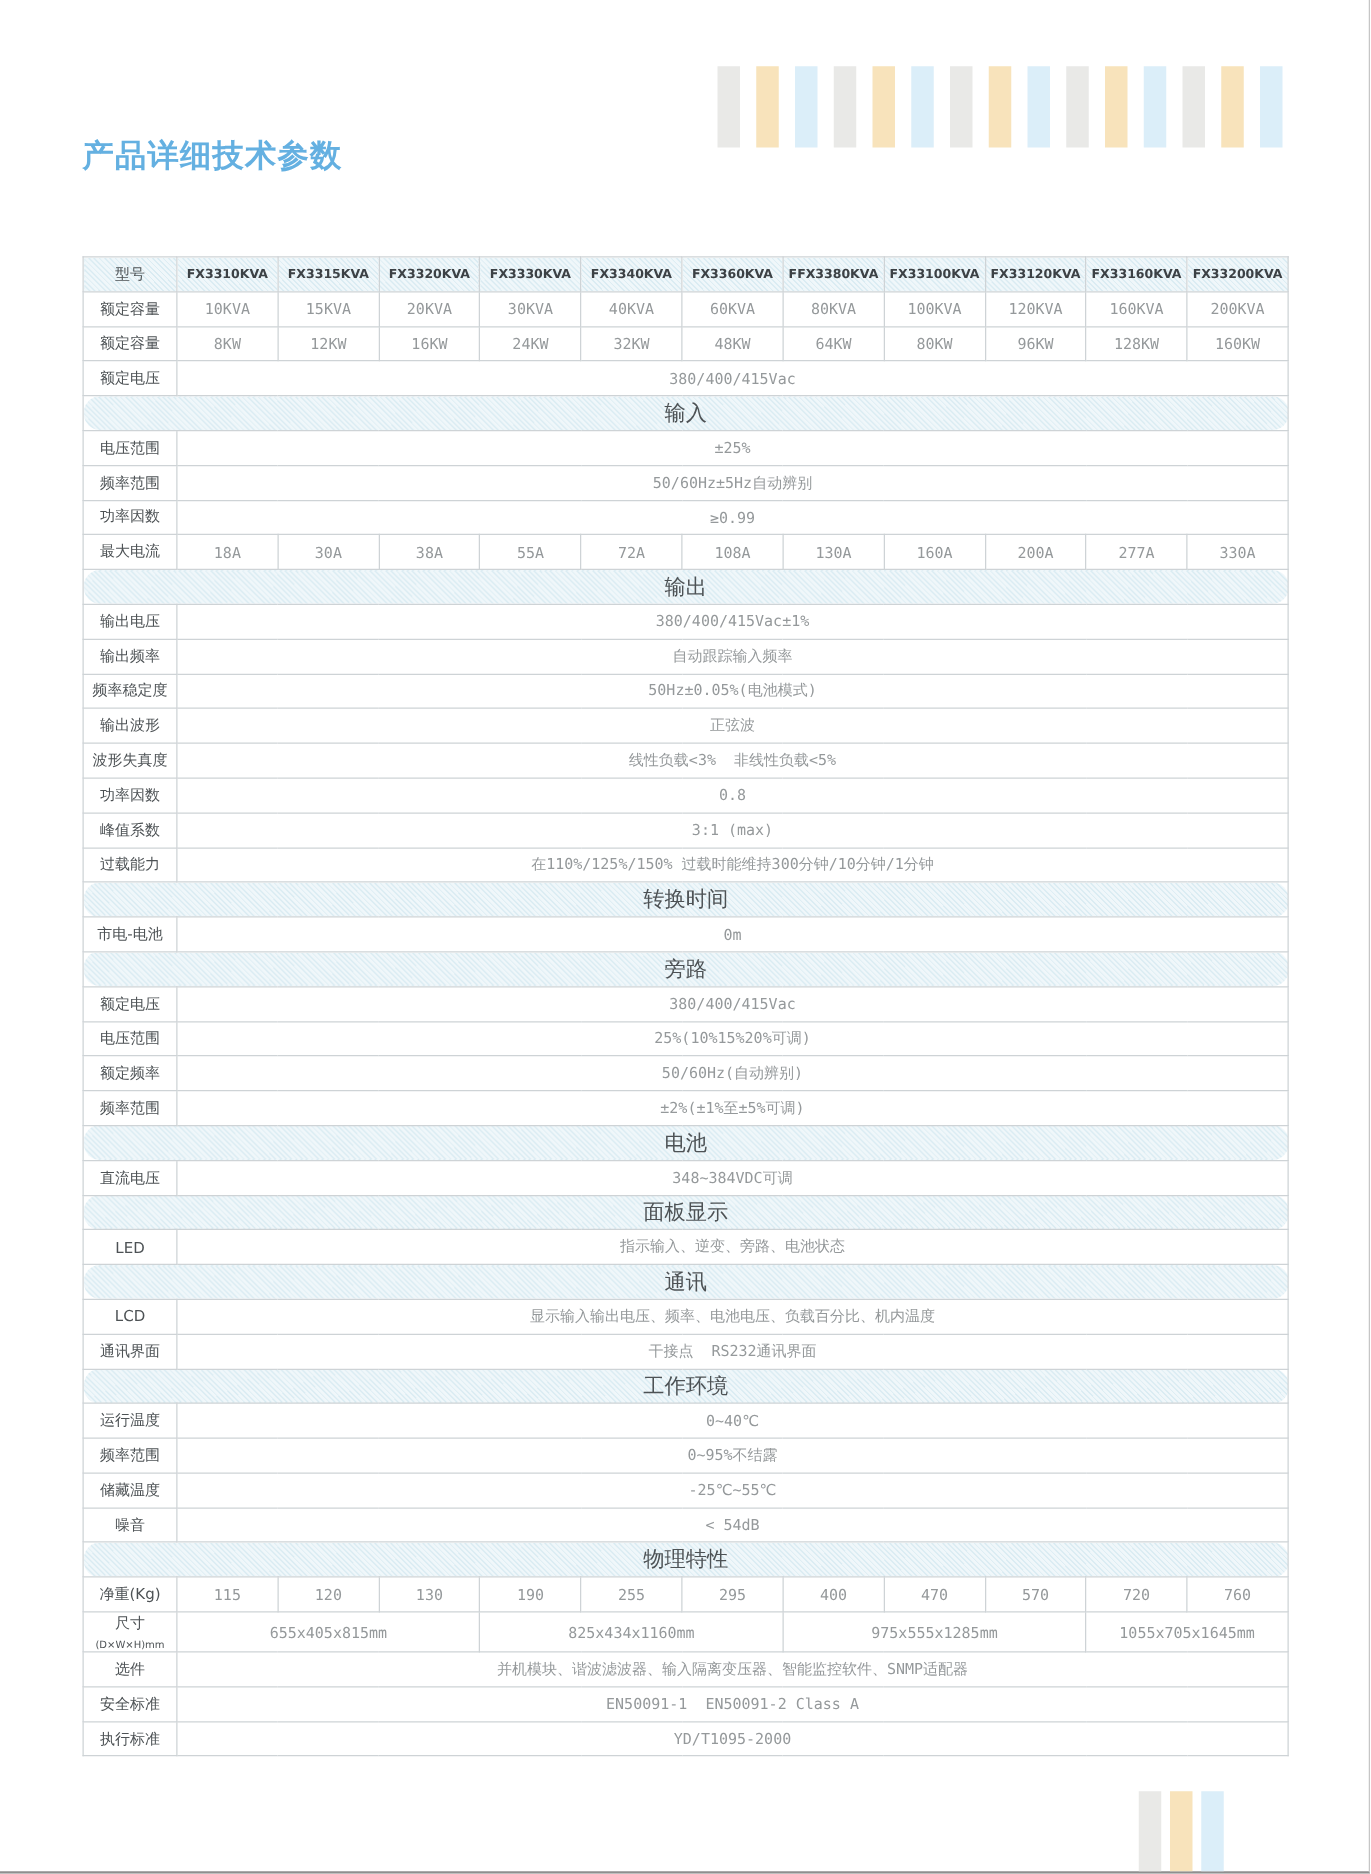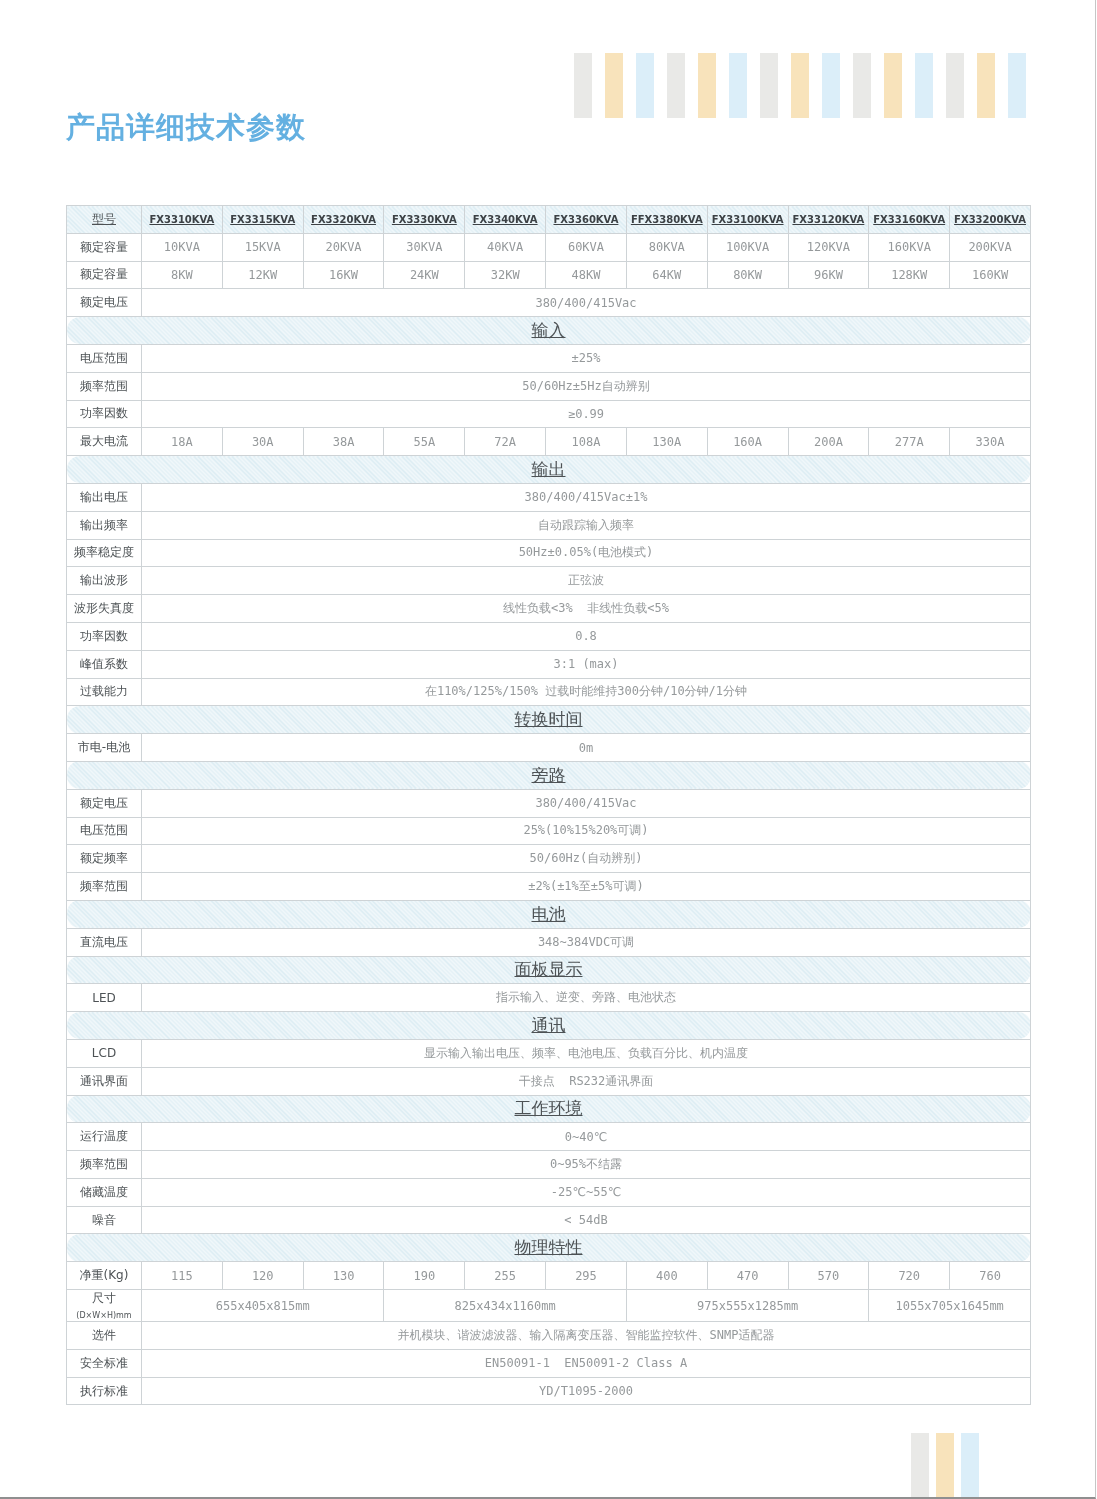--- a/index.html
+++ b/index.html
@@ -4,31 +4,31 @@
 <style>
   html,body{margin:0;padding:0;}
   body{
     width:1097px;height:1499px;background:#ffffff;position:relative;
     font-family:"DejaVu Sans","Liberation Sans",sans-serif;
     overflow:hidden;
   }
   .page{position:absolute;left:0;top:0;width:1095px;height:1497px;
     border-right:1px solid #c6c6c6;border-bottom:2px solid #8f8f8f;}
   .title{position:absolute;left:66px;top:108px;margin:0;
-    font-size:29px;font-weight:bold;color:#64b0e1;letter-spacing:1px;}
+    font-size:25px;font-weight:bold;color:#64b0e1;letter-spacing:1px;}
   .top-stripes{position:absolute;top:53px;right:69px;height:65px;display:flex;gap:13px;}
   .bottom-stripes{position:absolute;left:911px;top:1433px;height:64px;display:flex;gap:7px;}
   .stripe{width:18px;height:100%;}
   .spec-table{position:absolute;left:66px;top:205px;width:965px;
     border-collapse:collapse;table-layout:fixed;border:1px solid #c0c6ca;}
   .spec-table td{border:1px solid #ced3d6;height:26.8px;padding:0 3px;
     text-align:center;overflow:hidden;vertical-align:middle;}
   .lbl{color:#4d5255;font-size:12px;}
   .model{color:#3c4145;font-size:10px;font-weight:bold;}
-  .hatch{background:repeating-linear-gradient(45deg,#d9ebf2 0px,#d9ebf2 1px,#f0f7fa 1px,#f0f7fa 3px);text-decoration:underline;}
+  .hatch{background:repeating-linear-gradient(45deg,#d9ebf2 0px,#d9ebf2 1px,#f0f7fa 1px,#f0f7fa 3px);}
   .section-td{text-align:left;padding-left:28px;color:#4d5255;font-size:17px;border-radius:13px;}
   .val{color:#95999b;font-size:12px;white-space:pre;
     font-family:"DejaVu Sans Mono","DejaVu Sans",sans-serif;}
   .small{font-size:8px;color:#4d5255;}
   .page-number{position:absolute;left:1020px;top:1512px;font-size:20px;color:#333;}
 </style>
 </head>
 <body>
 
 <div class="page">

